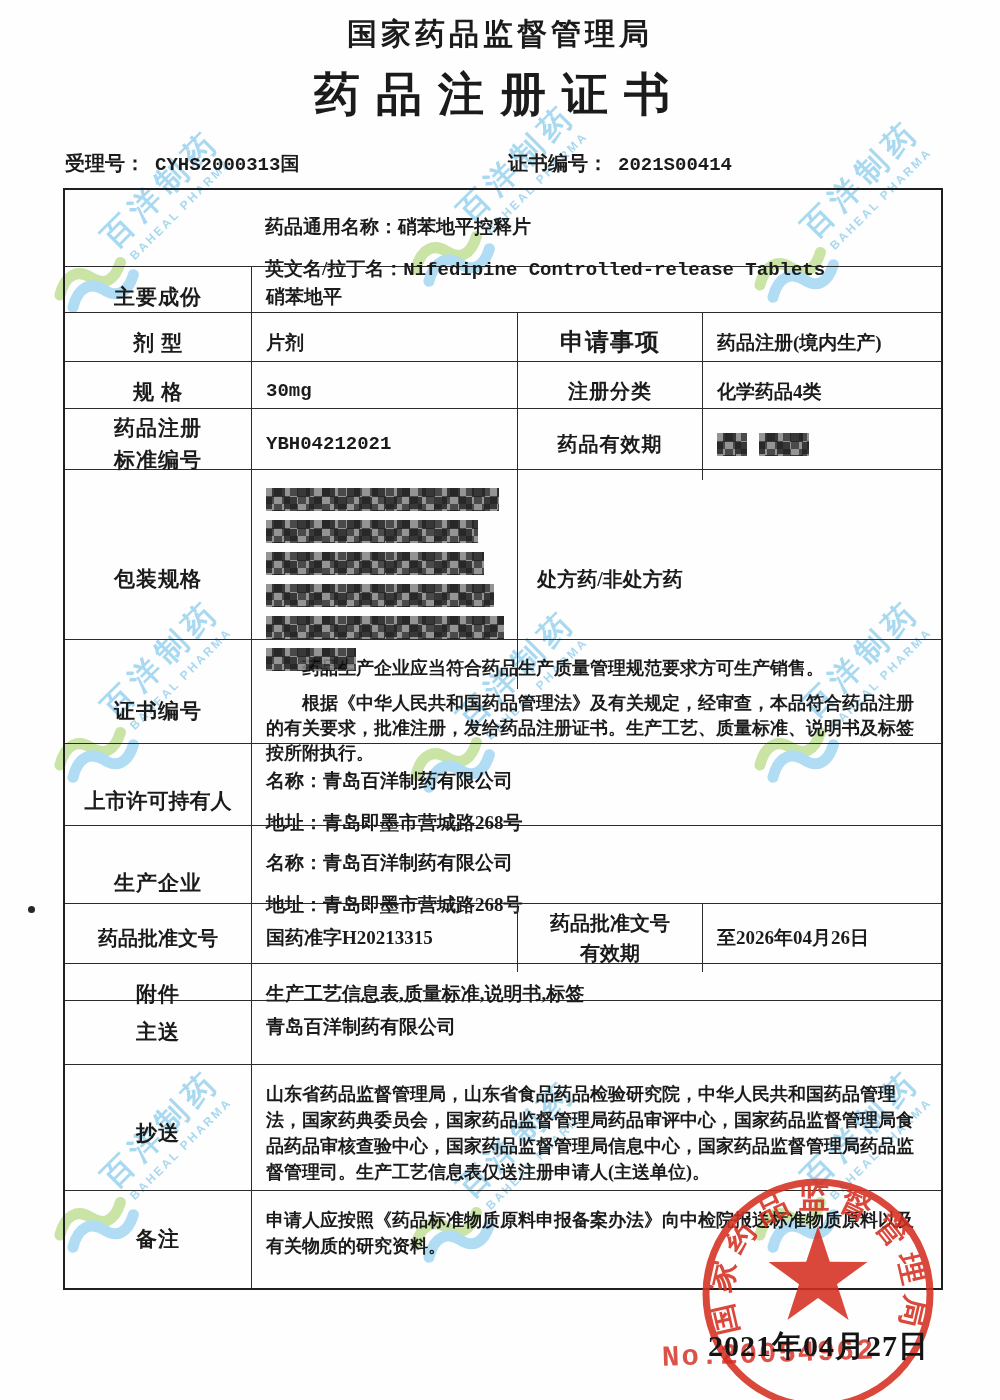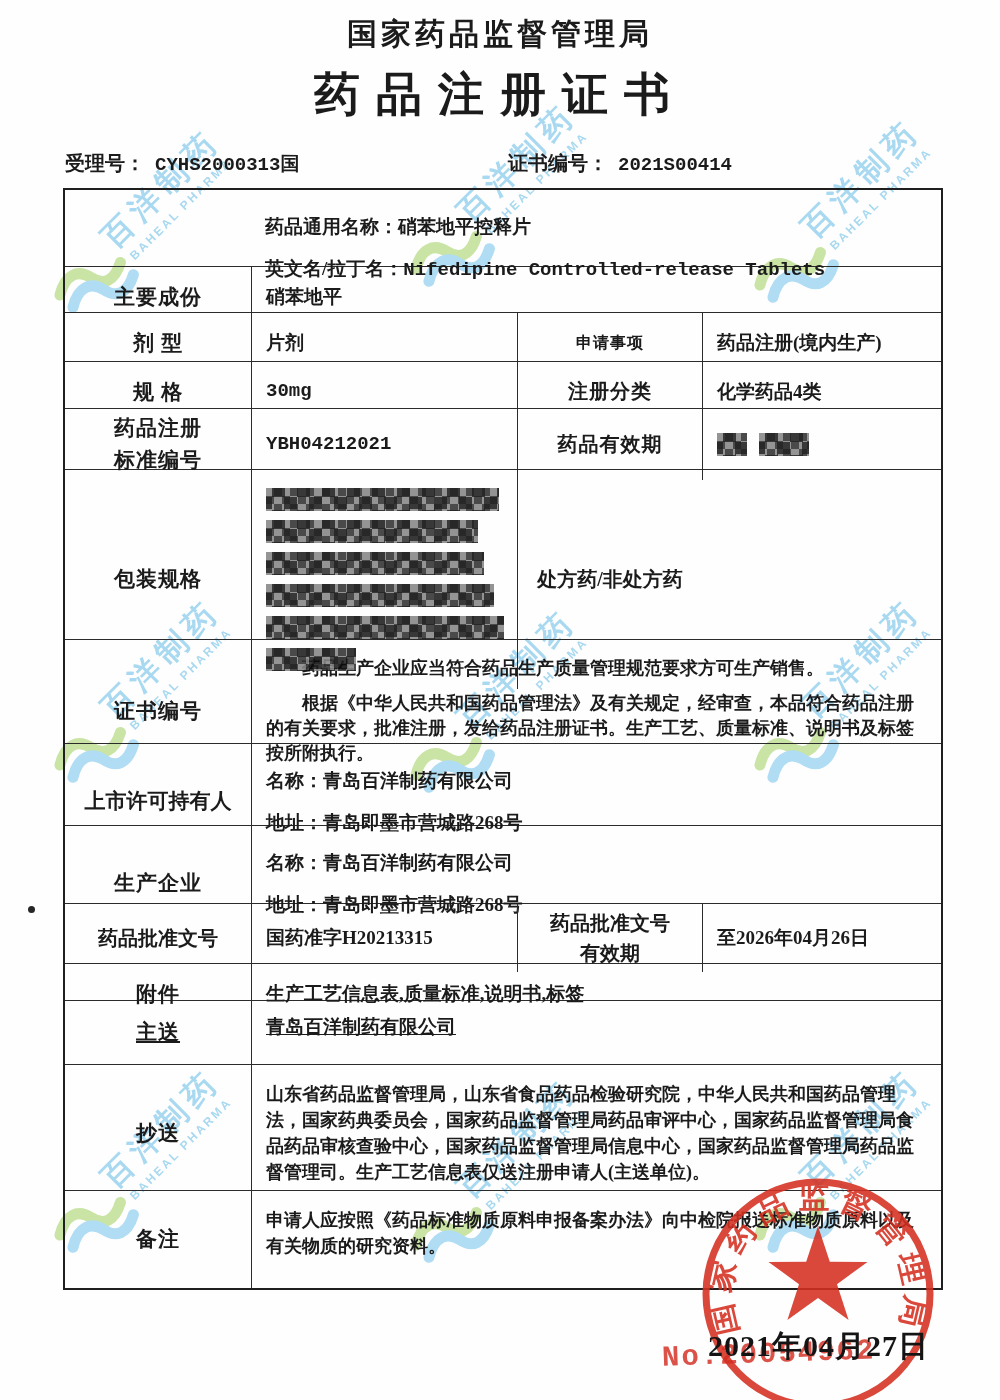--- a/index.html
+++ b/index.html
@@ -186,21 +186,21 @@
     </div>
 
     <div class="row" style="height:46px;">
       <div class="cell lbl">主要成份</div>
       <div class="cell span3">硝苯地平</div>
     </div>
 
     <div class="row" style="height:49px;">
       <div class="cell lbl">剂 型</div>
       <div class="cell">片剂</div>
-      <div class="cell lbl" style="font-size:16px;">申请事项</div>
+      <div class="cell lbl" style="font-size:24px;">申请事项</div>
       <div class="cell">药品注册(境内生产)</div>
     </div>
 
     <div class="row" style="height:47px;">
       <div class="cell lbl">规 格</div>
       <div class="cell mono" style="font-weight:bold;">30mg</div>
       <div class="cell lbl" style="font-size:20px;">注册分类</div>
       <div class="cell">化学药品4类</div>
     </div>
 
@@ -268,21 +268,21 @@
           <div>有效期</div>
       </div>
       <div class="cell">至2026年04月26日</div>
     </div>
 
     <div class="row" style="height:37px;">
       <div class="cell lbl">附件</div>
       <div class="cell span3">生产工艺信息表,质量标准,说明书,标签</div>
     </div>
 
-    <div class="row" style="height:64px;text-decoration:underline;">
+    <div class="row" style="height:64px;">
       <div class="cell lbl">主送</div>
       <div class="cell span3" style="justify-content:flex-start;padding-top:12px;">青岛百洋制药有限公司</div>
     </div>
 
     <div class="row" style="height:126px;">
       <div class="cell lbl">抄送</div>
       <div class="cell span3">
         <p class="flow">山东省药品监督管理局，山东省食品药品检验研究院，中华人民共和国药品管理法，国家药典委员会，国家药品监督管理局药品审评中心，国家药品监督管理局食品药品审核查验中心，国家药品监督管理局信息中心，国家药品监督管理局药品监督管理司。生产工艺信息表仅送注册申请人(主送单位)。</p>
       </div>
     </div>

